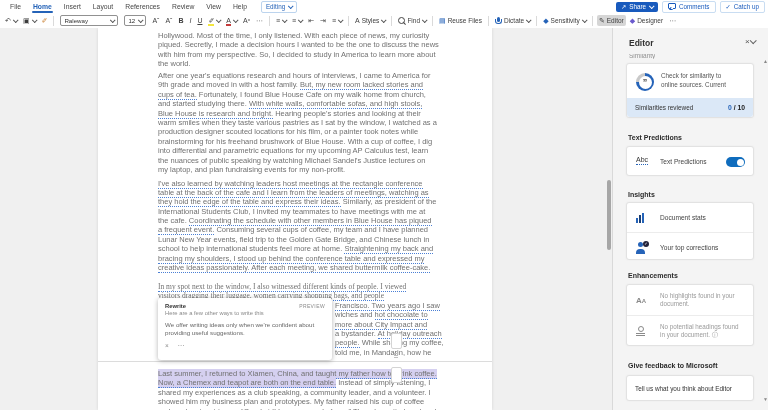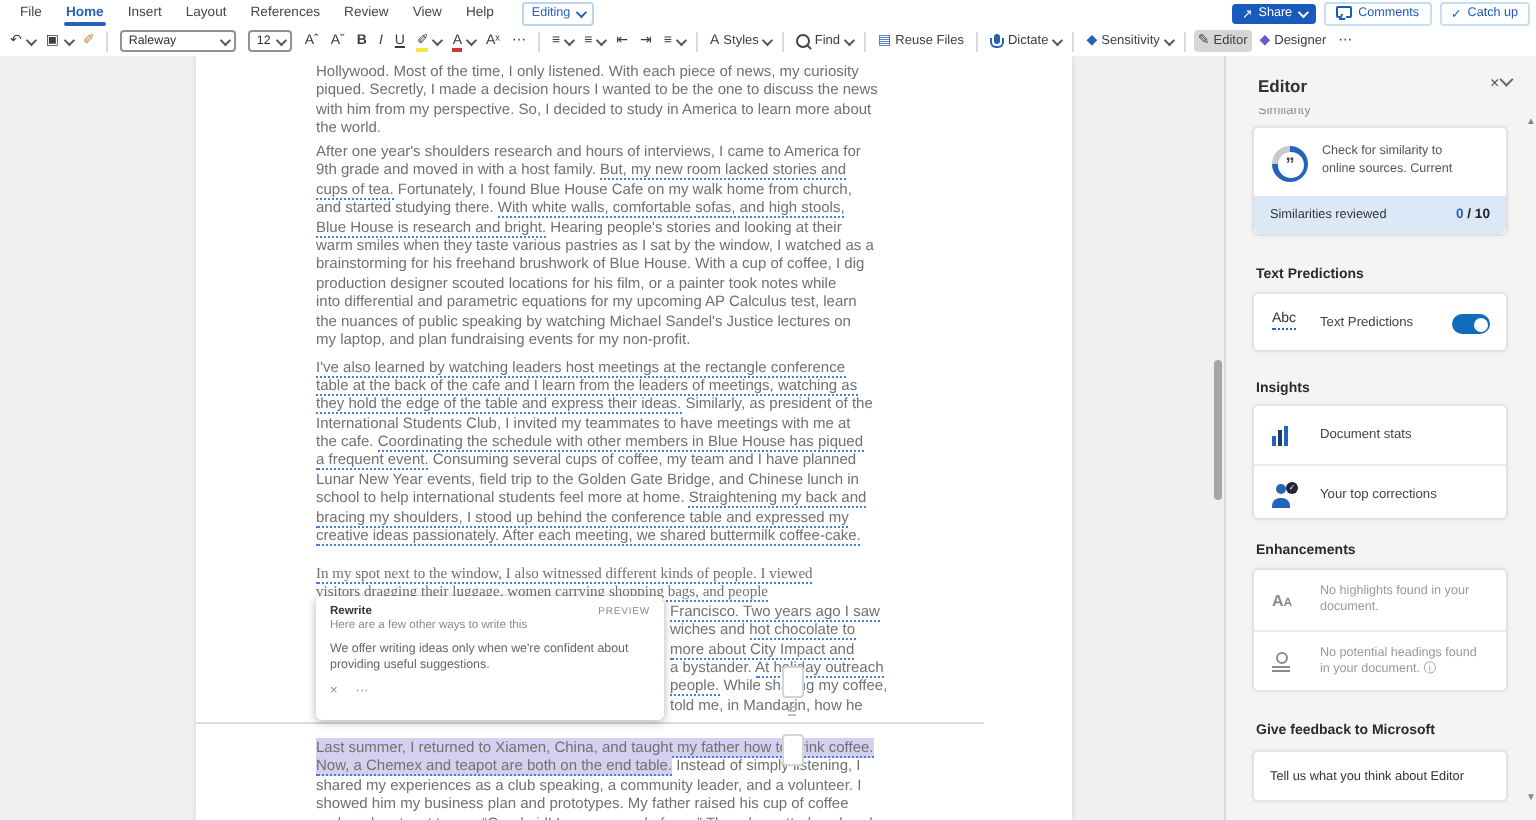--- a/index.html
+++ b/index.html
@@ -35,21 +35,21 @@
   .ci-search::after{content:'';position:absolute;width:3px;height:1px;background:#444;transform:rotate(45deg);right:-2px;bottom:-1px;}
   .ci-mic{width:3px;height:5px;background:#2563b8;border-radius:2px;position:relative;margin:0 2px 2px 2px;}
   .ci-mic::after{content:'';position:absolute;left:-2px;right:-2px;top:2px;height:4px;border:1px solid #2563b8;border-top:none;border-radius:0 0 3px 3px;}
   .ci-bubble{width:6px;height:4px;border:1px solid #185abd;border-radius:1px;position:relative;margin-top:-1px;}
   .ci-bubble::after{content:'';position:absolute;left:1px;bottom:-2px;width:2px;height:2px;border-left:1px solid #185abd;border-bottom:1px solid #185abd;transform:skewX(-20deg);background:#fff;}
   .collapse-chev{position:absolute;left:750px;top:30px;z-index:30;}
   .collapse-chev .chev{width:4px;height:4px;border-color:#666;}
 
   
   .canvas{position:absolute;left:0;top:28px;width:612px;height:382px;background:#f0f0f0;overflow:hidden;}
-  .page{position:absolute;left:98px;top:0;width:394px;height:382px;background:#fff;box-shadow:0 0 3px rgba(0,0,0,.12);padding-left:44px;}
+  .page{position:absolute;left:98px;top:0;width:394px;height:382px;background:#fff;box-shadow:0 0 3px rgba(0,0,0,.12);}
   .doc{position:absolute;left:60px;top:0;width:312px;height:100%;}
   .para{position:absolute;width:312px;}
   .dline{height:9.4px;line-height:9.4px;font-size:7.5px;color:#717171;white-space:nowrap;}
   .m-u{border-bottom:1px dotted #4a7fd4;}
   .m-h{background:#d5d0f0;}
   .page-rule{position:absolute;left:0;width:394px;top:333px;height:1px;background:#dcdcdc;}
   .marker{position:absolute;width:9px;height:14px;background:#fff;border:1px solid #d4d4d4;border-radius:2px;}
   .marker.m1{left:391px;top:305px;}
   .marker.m2{left:391px;top:339px;}
   .marker-glyph{position:absolute;left:394px;top:325px;width:4px;height:5px;background:linear-gradient(#c0c0c0 1px,transparent 1px);background-size:100% 2px;}
@@ -271,28 +271,28 @@
   <div class="canvas">
     <div class="page">
       <div class="doc">
           <div class="para" style="top: 3px;">
             <div class="dline"><span>Hollywood. Most of the time, I only listened. With each piece of news, my curiosity</span></div>
             <div class="dline"><span>piqued. Secretly, I made a decision hours I wanted to be the one to discuss the news</span></div>
             <div class="dline"><span>with him from my perspective. So, I decided to study in America to learn more about</span></div>
             <div class="dline"><span>the world.</span></div>
           </div>
           <div class="para" style="top: 43px;">
-            <div class="dline"><span>After one year's shoulders research and hours of interviews, I came to America for</span></div>
+            <div class="dline"><span>After one year's equations research and hours of interviews, I came to America for</span></div>
             <div class="dline"><span>9th grade and moved in with a host family. </span><span class="m-u">But, my new room lacked stories and</span></div>
             <div class="dline"><span class="m-u">cups of tea.</span><span> Fortunately, I found Blue House Cafe on my walk home from church,</span></div>
             <div class="dline"><span>and started studying there. </span><span class="m-u">With white walls, comfortable sofas, and high stools,</span></div>
             <div class="dline"><span class="m-u">Blue House is research and bright.</span><span> Hearing people's stories and looking at their</span></div>
             <div class="dline"><span>warm smiles when they taste various pastries as I sat by the window, I watched as a</span></div>
+            <div class="dline"><span>production designer scouted locations for his film, or a painter took notes while</span></div>
             <div class="dline"><span>brainstorming for his freehand brushwork of Blue House. With a cup of coffee, I dig</span></div>
-            <div class="dline"><span>production designer scouted locations for his film, or a painter took notes while</span></div>
             <div class="dline"><span>into differential and parametric equations for my upcoming AP Calculus test, learn</span></div>
             <div class="dline"><span>the nuances of public speaking by watching Michael Sandel's Justice lectures on</span></div>
             <div class="dline"><span>my laptop, and plan fundraising events for my non-profit.</span></div>
           </div>
           <div class="para" style="top: 150.5px;">
             <div class="dline"><span class="m-u">I've also learned by watching leaders host meetings at the rectangle conference</span></div>
             <div class="dline"><span class="m-u">table at the back of the cafe and I learn from the leaders of meetings, watching as</span></div>
             <div class="dline"><span class="m-u">they hold the edge of the table and express their ideas.</span><span> Similarly, as president of the</span></div>
             <div class="dline"><span>International Students Club, I invited my teammates to have meetings with me at</span></div>
             <div class="dline"><span>the cafe. </span><span class="m-u">Coordinating the schedule with other members in Blue House has piqued</span></div>

